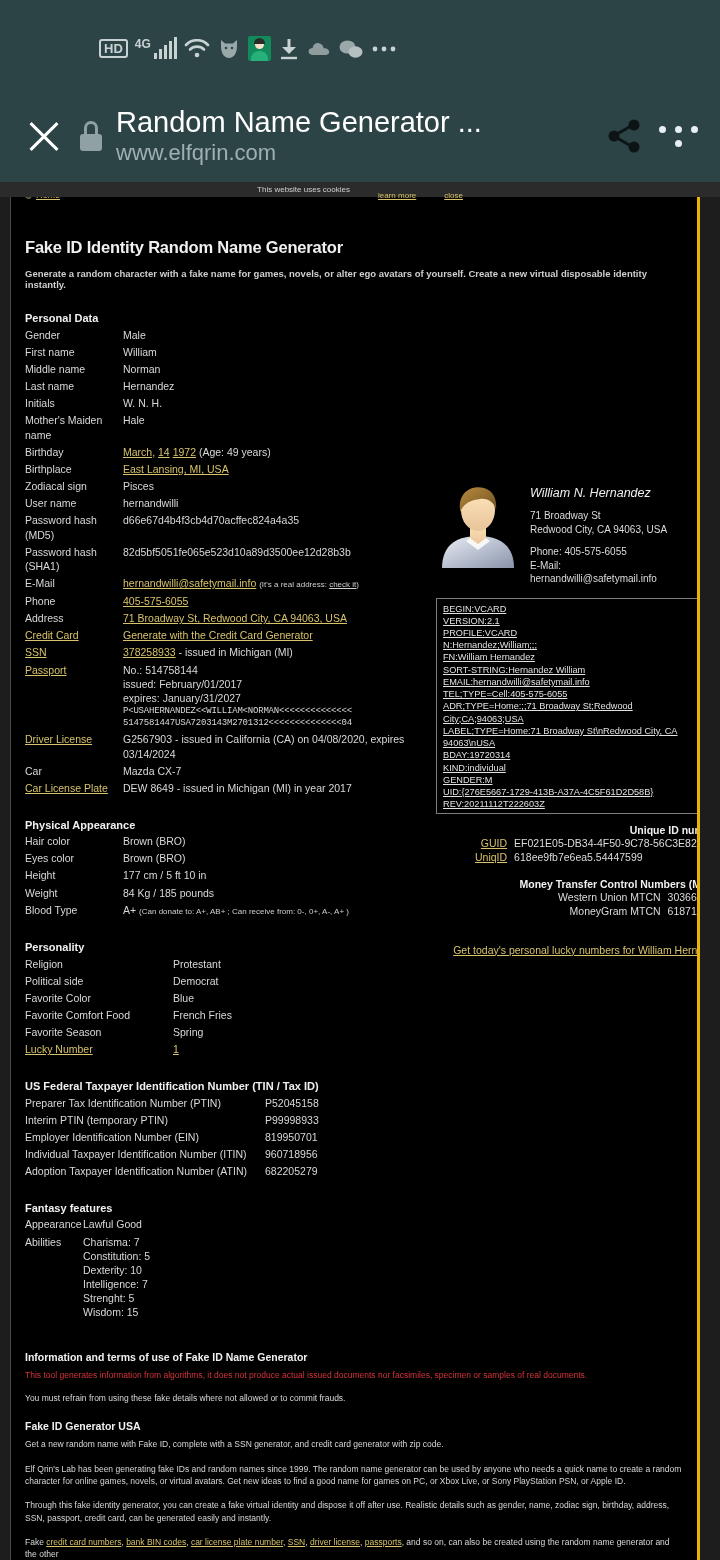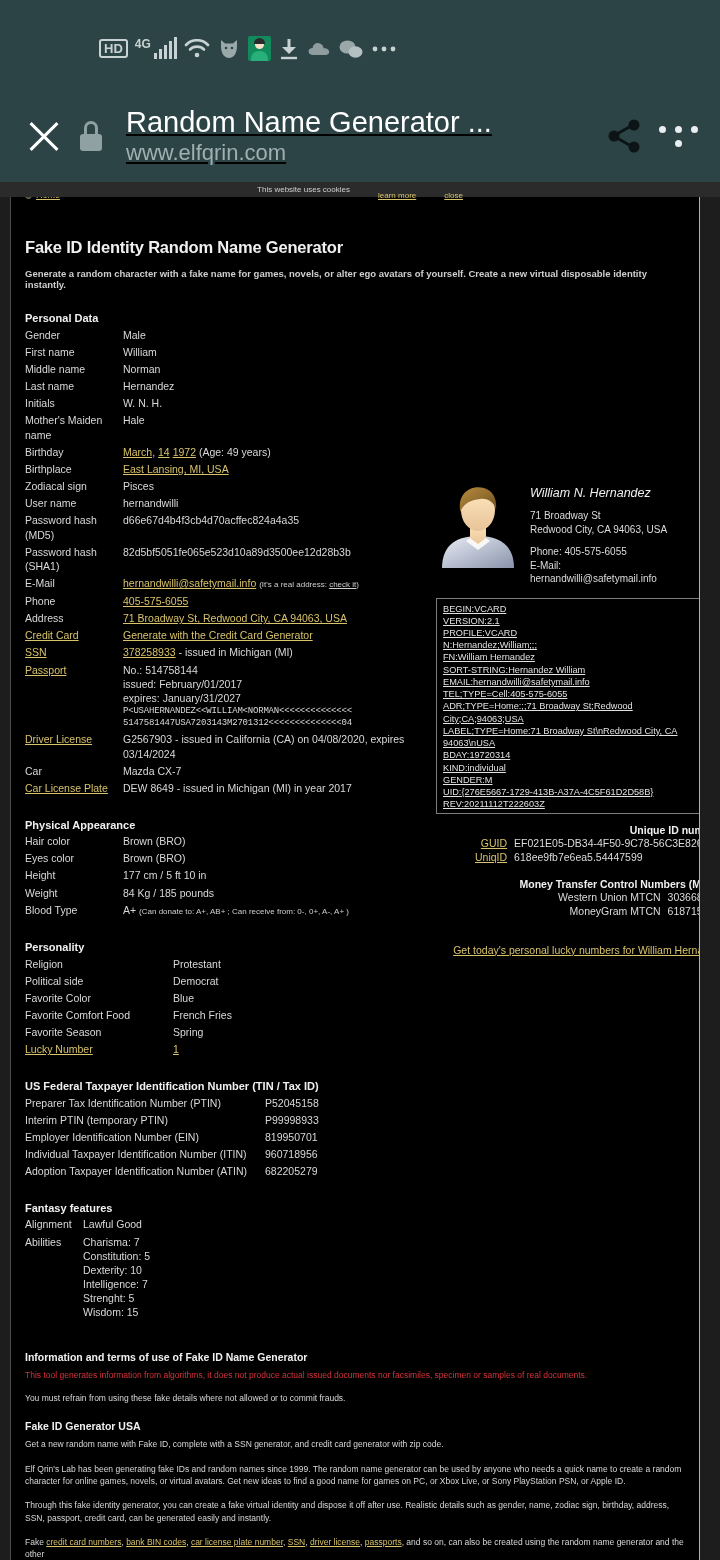--- a/index.html
+++ b/index.html
@@ -37,21 +37,21 @@
   .sb-txt { color: #e9eef0; font-size: 25px; font-weight: 400; letter-spacing: -.3px; }
   .batt { width: 36px; height: 19px; border: 2.5px solid #dfe6e8; border-radius: 3px; position: relative; }
   .batt::after { content:""; position:absolute; right:-5px; top:5px; width:3px; height:7px; background:#dfe6e8; border-radius:0 2px 2px 0;}
   .batt i { position: absolute; left: 1.5px; top: 1.5px; bottom: 1.5px; width: 76%; background:#dfe6e8; border-radius:1px;}
 
   
   .toolbar {
     height: 92px; background: #2d4447;
     display: flex; align-items: center; padding: 0 22px; gap: 14px;
   }
-  .tb-title-wrap { flex: 1; min-width: 0; margin-left: 10px; text-decoration: underline; }
+  .tb-title-wrap { flex: 1; min-width: 0; margin-left: 0; }
   .tb-title { color: #fff; font-size: 29px; white-space: nowrap; overflow: hidden; line-height: 1.12; }
   .tb-url { color: #9fb0b2; font-size: 22px; white-space: nowrap; overflow: hidden; line-height: 1.2; margin-top: 1px;}
   .close-x { width: 44px; height: 44px; position: relative; flex: none; cursor: pointer;}
   .close-x::before,.close-x::after{content:"";position:absolute;left:3px;top:21px;width:38px;height:3px;background:#fff;}
   .close-x::before{transform:rotate(45deg)}.close-x::after{transform:rotate(-45deg)}
   .lock { width: 22px; height: 30px; position: relative; flex: none; }
   .lock i { position:absolute; bottom:0; width:22px; height:17px; background:#90a1a3; border-radius:3px;}
   .lock b { position:absolute; top:0; left:4px; width:14px; height:14px; border:3.5px solid #90a1a3; border-bottom:none; border-radius:7px 7px 0 0;}
   .share { width: 40px; height: 40px; flex: none; cursor:pointer;}
   .kebab { width: 40px; height: 40px; flex:none; display:flex; flex-wrap:wrap; align-content:center; justify-content:center; gap:7px 9px; cursor:pointer;}
@@ -60,21 +60,21 @@
   
   .page { position: relative; width: 720px; height: 1378px; background: #1d1d1d; overflow: hidden; }
   .cookiebar {
     position: absolute; top: 0; left: 0; right: 0; height: 15px;
     background: #2b2b2b; display:flex; align-items:center; justify-content:center; gap: 28px;
     font-size: 8px; color: #cfcfcf; z-index: 5;
   }
   .cookiebar a { color: #d8c36a; text-decoration: underline; margin-top: 12px; }
   .viewport {
     position:absolute; top: 0px; left: 10px; width: 690px; height: 1378px;
-    background: #000; border-left: 1px solid #4a4a4a; border-right: 1px solid #eab308;
+    background: #000; border-left: 1px solid #4a4a4a; border-right: 3px solid #eab308;
     overflow: hidden;
   }
   .homebar { padding: 8px 0 0 14px; font-size: 9px; }
   .homebar .dot { display:inline-block; width:7px; height:7px; border-radius:50%;
                   background:#3f4a2c; border:1px solid #6e7a4a; vertical-align:-1px; margin-right:4px;}
   a { color: #d8c36a; text-decoration: underline; }
   .content { padding: 0 14px; color: #dcdcdc; }
   h1 { font-size: 16.5px; color: #f0f0f0; margin: 38px 0 0 0; letter-spacing: -.2px;}
   .lede { font-size: 9.5px; color: #cfcfcf; margin-top: 11px; font-weight: bold; }
   h2 { font-size: 11px; color: #f0f0f0; margin: 22px 0 2px 0; }
@@ -390,21 +390,21 @@
                   <td>Adoption Taxpayer Identification Number (ATIN)</td>
                   <td>682205279</td>
                 </tr>
           </tbody>
             </table>
 
           <h2>Fantasy features</h2>
           <table class="kv">
             <tbody>
                 <tr>
-                  <td style="width:58px">Alignment</td>
+                  <td style="width:58px">Appearance</td>
                   <td>Lawful Good</td>
                 </tr>
             <tr>
               <td>Abilities</td>
               <td>
                 <div>Charisma: 7</div>
                 <div>Constitution: 5</div>
                 <div>Dexterity: 10</div>
                 <div>Intelligence: 7</div>
                 <div>Strenght: 5</div>

